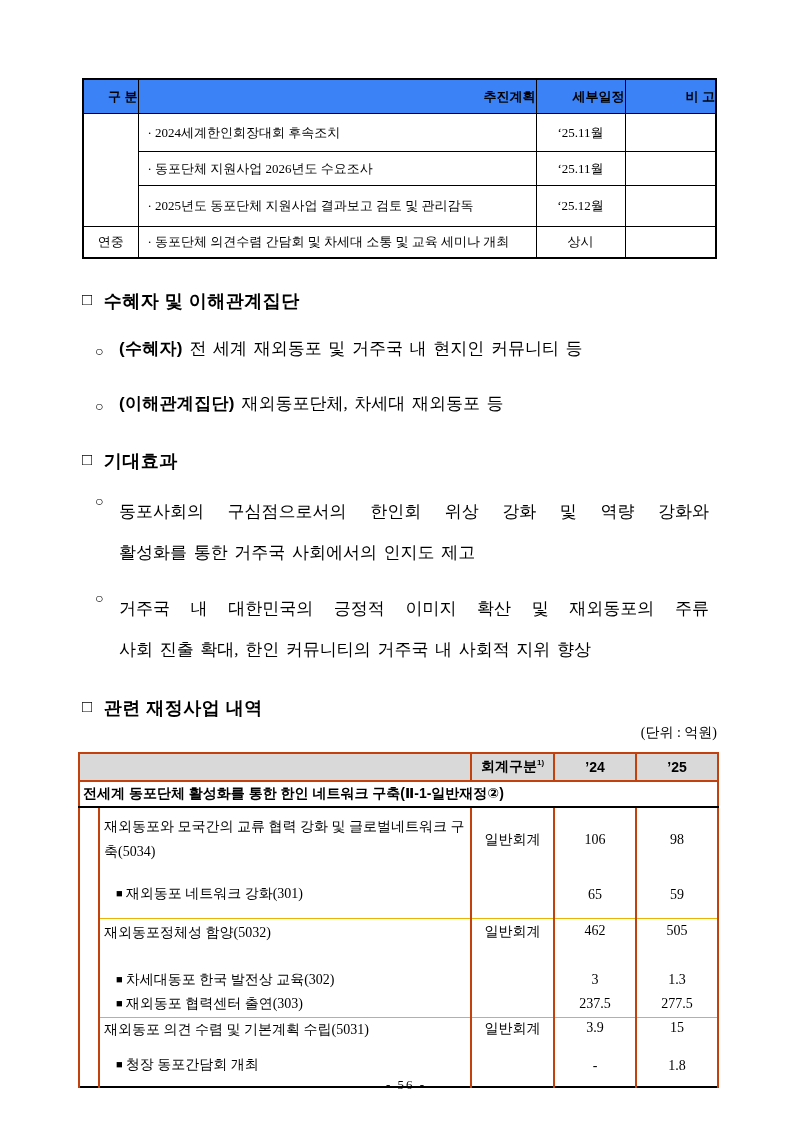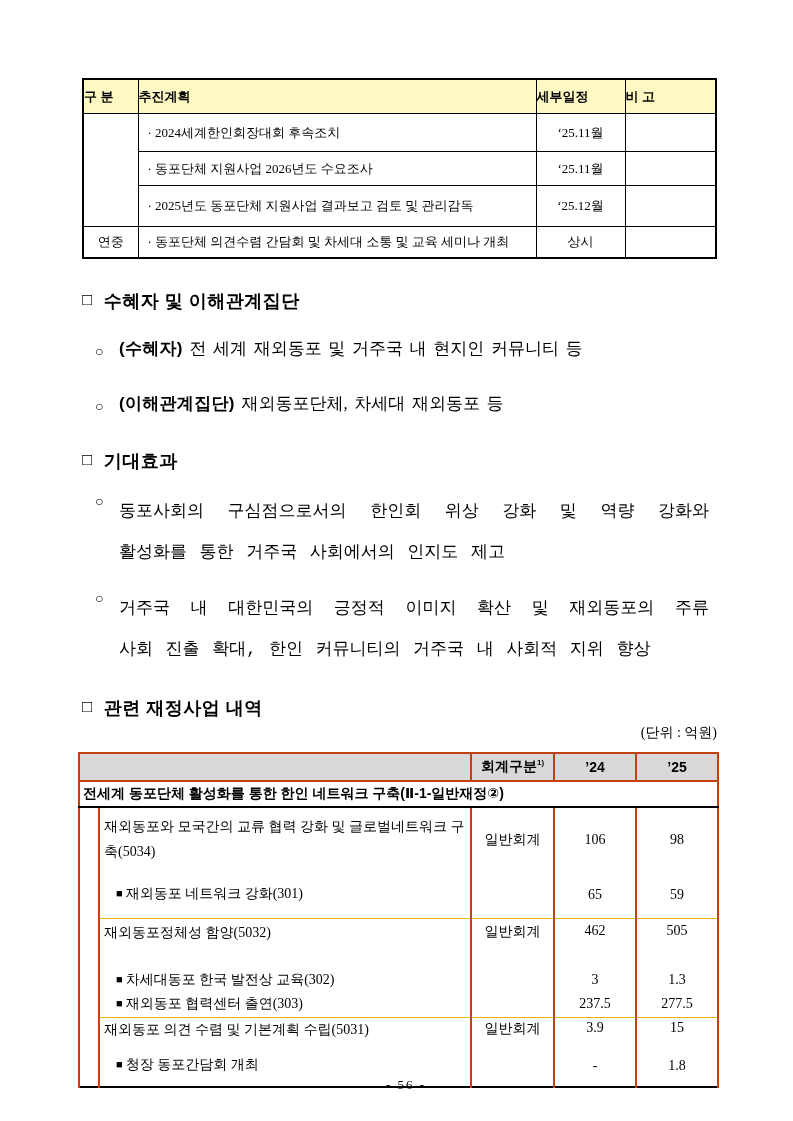--- a/index.html
+++ b/index.html
@@ -13,23 +13,23 @@
 
   
   table { border-collapse: collapse; table-layout: fixed; }
   .schedule-table {
     width: 633px; margin: 78px 0 0 82px;
     border: 2px solid #000;
     font-size: 13px;
   }
   .schedule-table th, .schedule-table td { border: 1px solid #000; padding: 0; }
   .schedule-table th {
-    background: #fef9c3;
-    font-family: "Liberation Sans", "DejaVu Sans", sans-serif;
-    font-weight: bold; font-size: 13px; height: 33px; text-align: left;
+    background: #3b82f6;
+    font-family: "Liberation Sans", "DejaVu Sans", sans-serif;
+    font-weight: bold; font-size: 13px; height: 33px; text-align: right;
   }
   .schedule-table td.plan-cell { text-align: left; padding: 2px 4px 2px 9px; line-height: 1.5; }
   .schedule-table td.center { text-align: center; }
   .sr1 { height: 38px; } .sr2 { height: 34px; } .sr3 { height: 41px; } .sr4 { height: 31px; }
 
   
   .sec-title {
     margin-left: 82px; margin-top: 30px;
     font-family: "Liberation Sans", "DejaVu Sans", sans-serif;
     font-weight: bold; font-size: 18px; letter-spacing: 0.5px;
@@ -38,21 +38,21 @@
   .sec-title .sq { font-weight: normal; font-size: 17px; position: relative; top: -1px; }
   .o-item {
     display: flex; margin-left: 95px; width: 614px;
     font-size: 17px;
   }
   .o-marker { flex: none; width: 24px; font-size: 14px; padding-top: 3px; }
   .o-body { flex: 1; word-spacing: 0.14em; }
   .one-line { margin-top: 24px; line-height: 24px; }
   .one-line .o-body b { font-family: "Liberation Sans", "DejaVu Sans", sans-serif; letter-spacing: 0.3px; }
   .para { margin-top: 18px; }
-  .para .line { line-height: 41px; font-family: Liberation Mono, monospace; }
+  .para .line { line-height: 41px; }
   .para .jline { text-align: justify; text-align-last: justify; }
   .para2 { margin-top: 15px; }
 
   
   .unit-label {
     width: 639px; margin: 4px 0 0 78px;
     text-align: right; font-size: 14px;
   }
   .fiscal-table {
     width: 639px; margin: 10px 0 0 78px;

